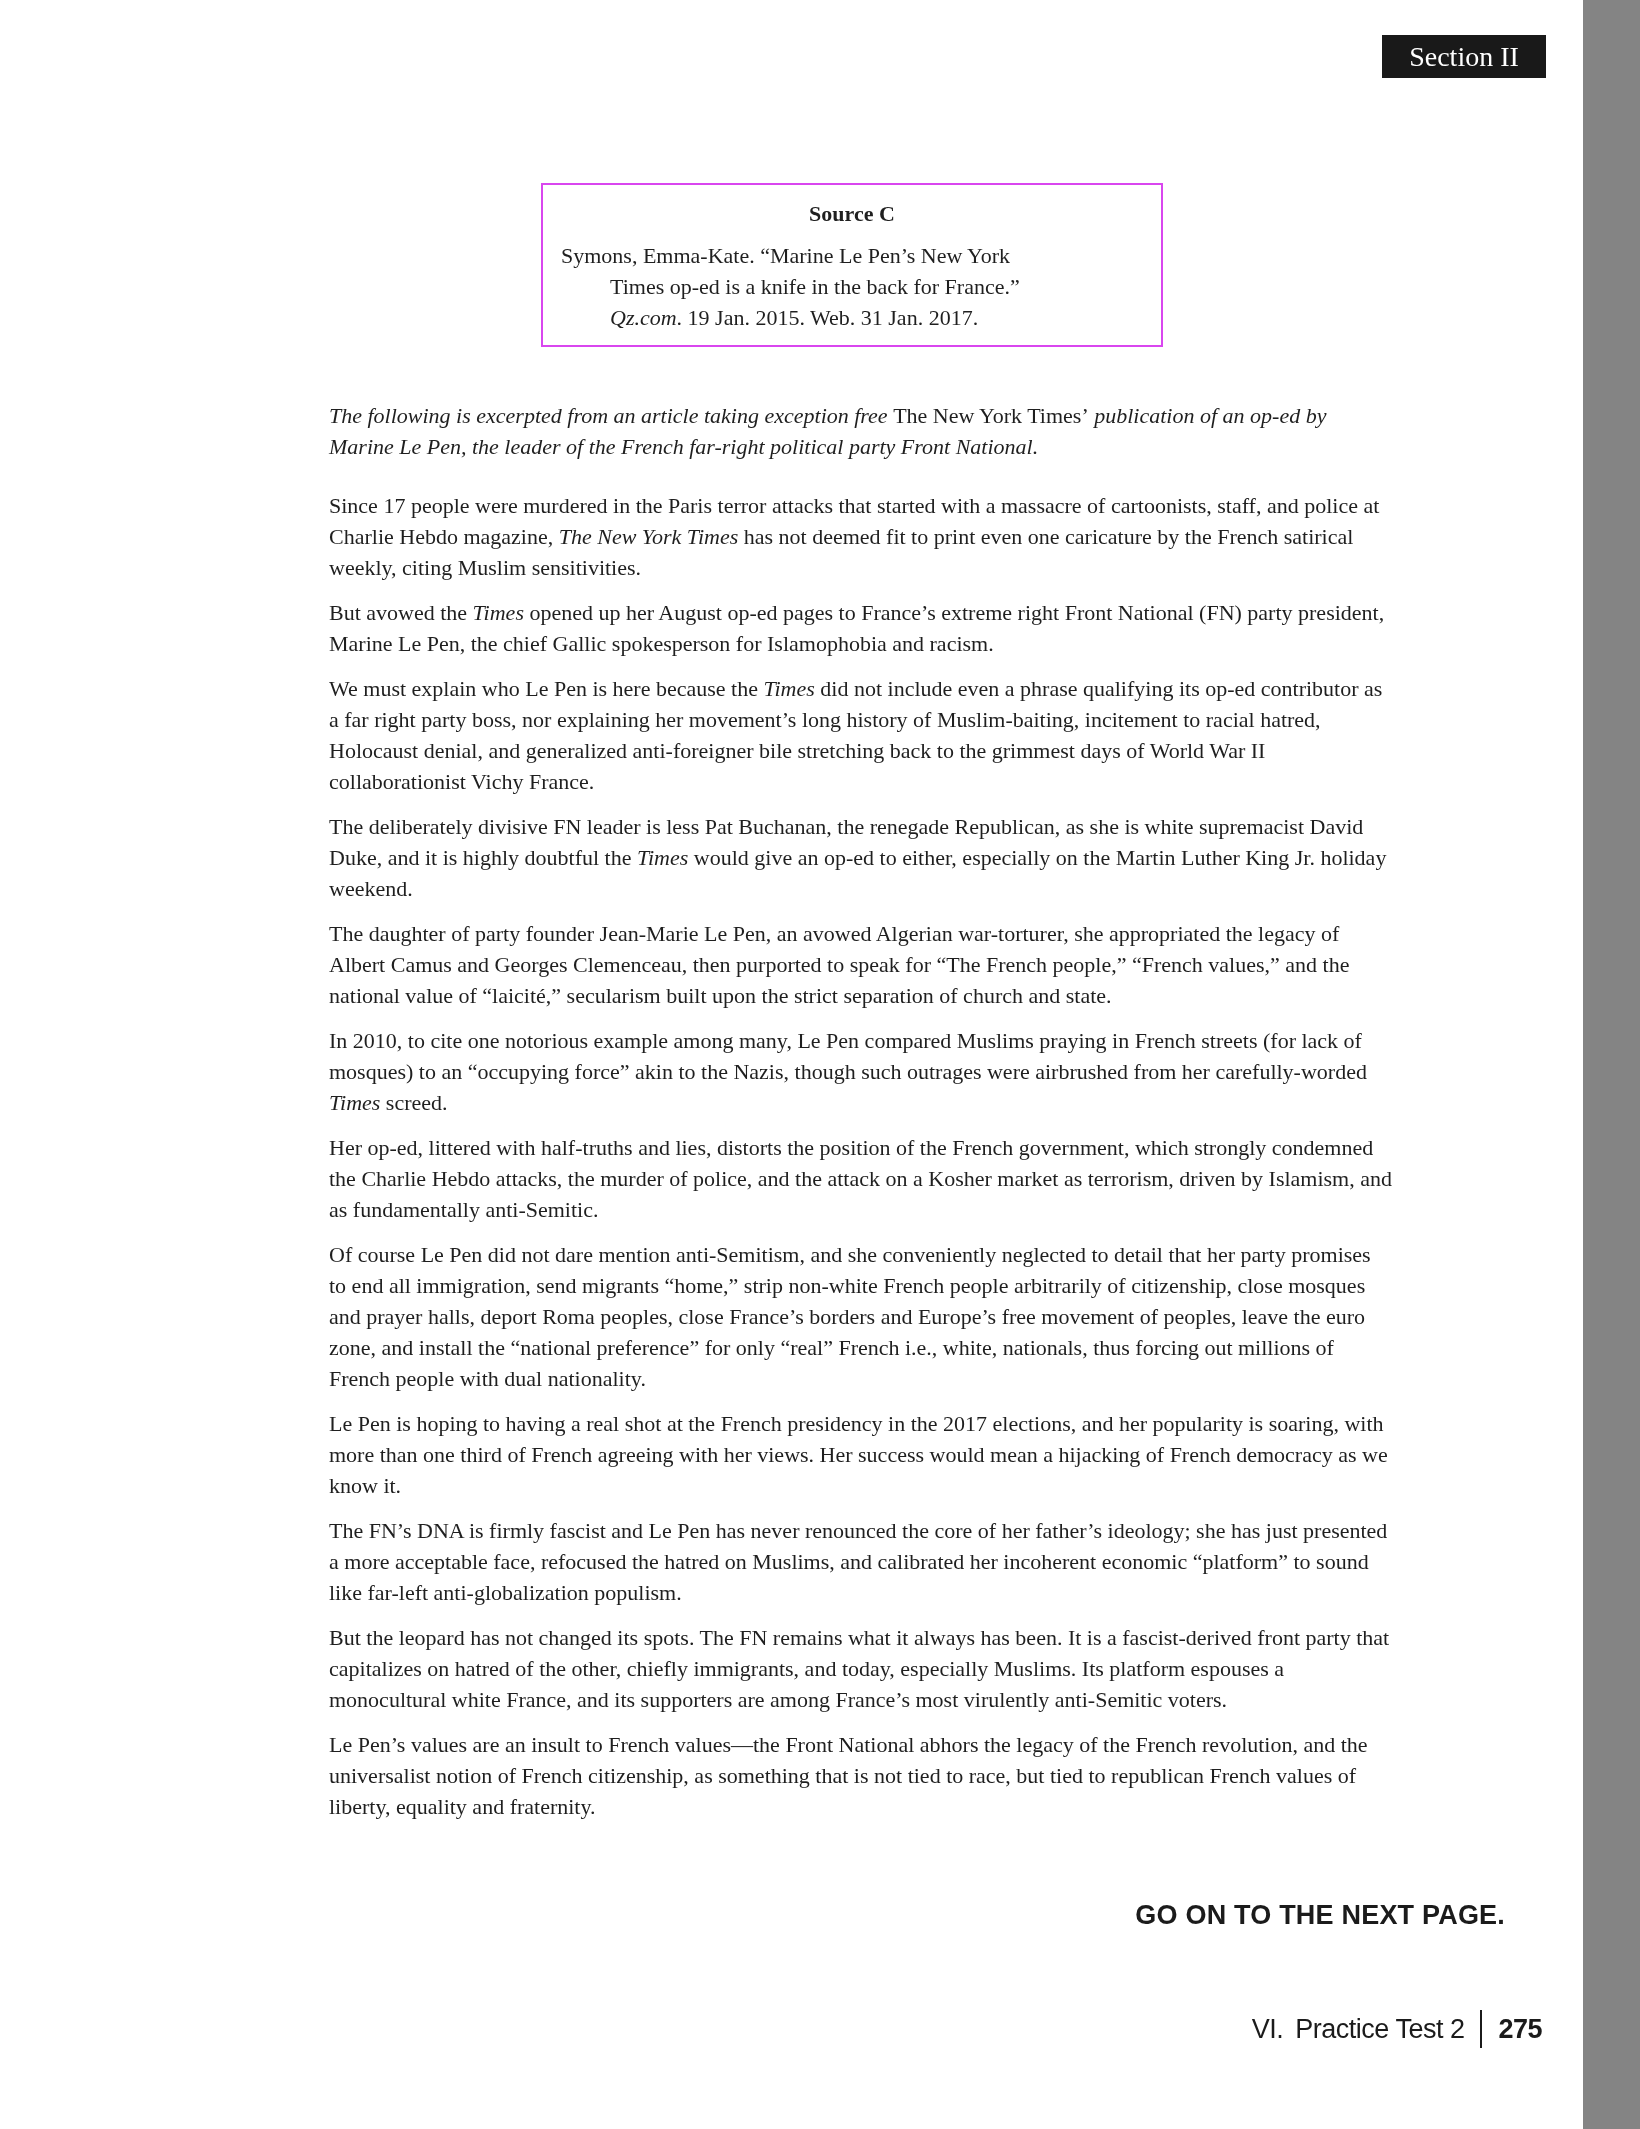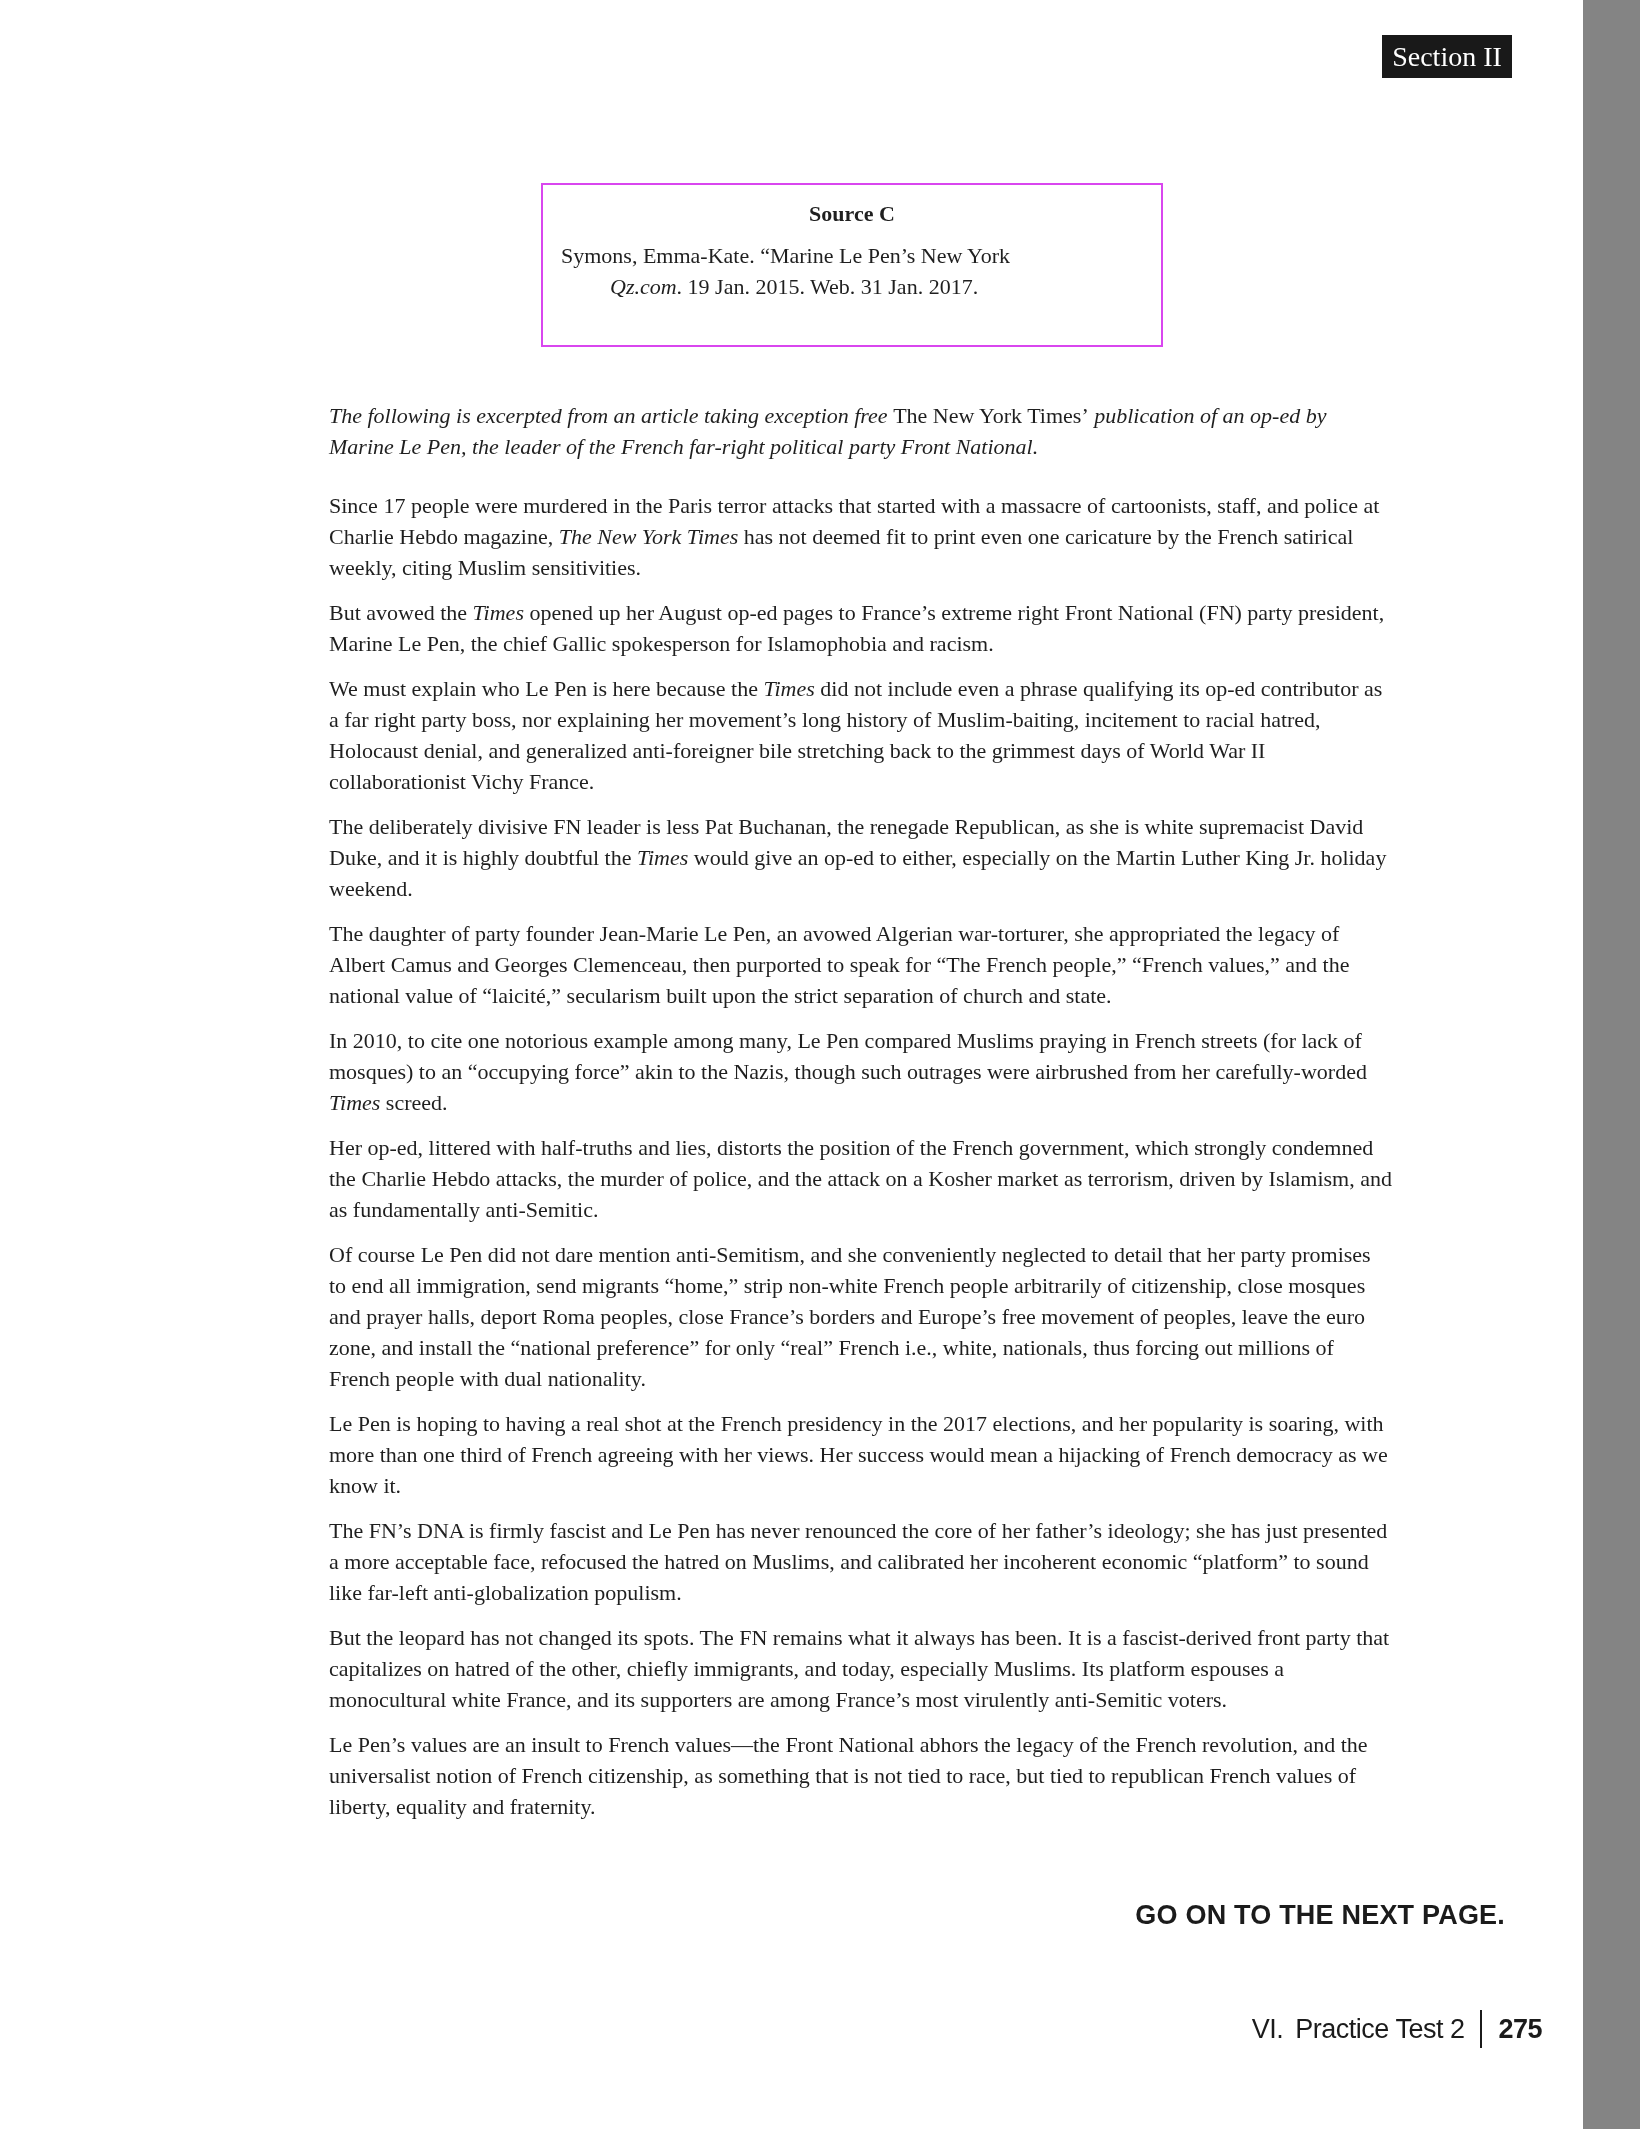--- a/index.html
+++ b/index.html
@@ -13,21 +13,21 @@
   }
 
   .gray-strip {
     position:absolute; top:0; right:0;
     width:57px; height:2129px;
     background:#848484;
   }
 
   .section-badge {
     position:absolute; left:1382px; top:35px;
-    width:130px; height:43px;
+    width:164px; height:43px;
     background:#191919; color:#ffffff;
     display:flex; align-items:center; justify-content:center;
     font-family:"Liberation Serif", serif;
     font-size:28px;
   }
 
   .source-box {
     position:absolute; left:541px; top:183px;
     width:622px; height:164px;
     border:2px solid #d946ef;
@@ -79,20 +79,21 @@
 <div class="gray-strip"></div>
 
 <div class="section-badge">
   <span>Section II</span>
 </div>
 
 <div class="source-box">
   <div class="source-title">Source C</div>
   <div>
       <div class="cit-line"><span class="rm">Symons, Emma-Kate. “Marine Le Pen’s New York</span></div>
+      <div class="cit-line indent"><span class="rm">Times op-ed is a knife in the back for France.”</span></div>
       <div class="cit-line indent"><span class="it">Qz.com</span><span class="rm">. 19 Jan. 2015. Web. 31 Jan. 2017.</span></div>
     </div>
 </div>
 
 <div class="article">
   <p class="intro"><span class="it">The following is excerpted from an article taking exception free </span><span class="rm">The New York Times’</span><span class="it"> publication of an op-ed by Marine Le Pen, the leader of the French far-right political party Front National.</span></p>
   <div>
       <p class="para"><span class="rm">Since 17 people were murdered in the Paris terror attacks that started with a massacre of cartoonists, staff, and police at Charlie Hebdo magazine, </span><span class="it">The New York Times</span><span class="rm"> has not deemed fit to print even one caricature by the French satirical weekly, citing Muslim sensitivities.</span></p>
       <p class="para"><span class="rm">But avowed the </span><span class="it">Times</span><span class="rm"> opened up her August op-ed pages to France’s extreme right Front National (FN) party president, Marine Le Pen, the chief Gallic spokesperson for Islamophobia and racism.</span></p>
       <p class="para"><span class="rm">We must explain who Le Pen is here because the </span><span class="it">Times</span><span class="rm"> did not include even a phrase qualifying its op-ed contributor as a far right party boss, nor explaining her movement’s long history of Muslim-baiting, incitement to racial hatred, Holocaust denial, and generalized anti-foreigner bile stretching back to the grimmest days of World War II collaborationist Vichy France.</span></p>

